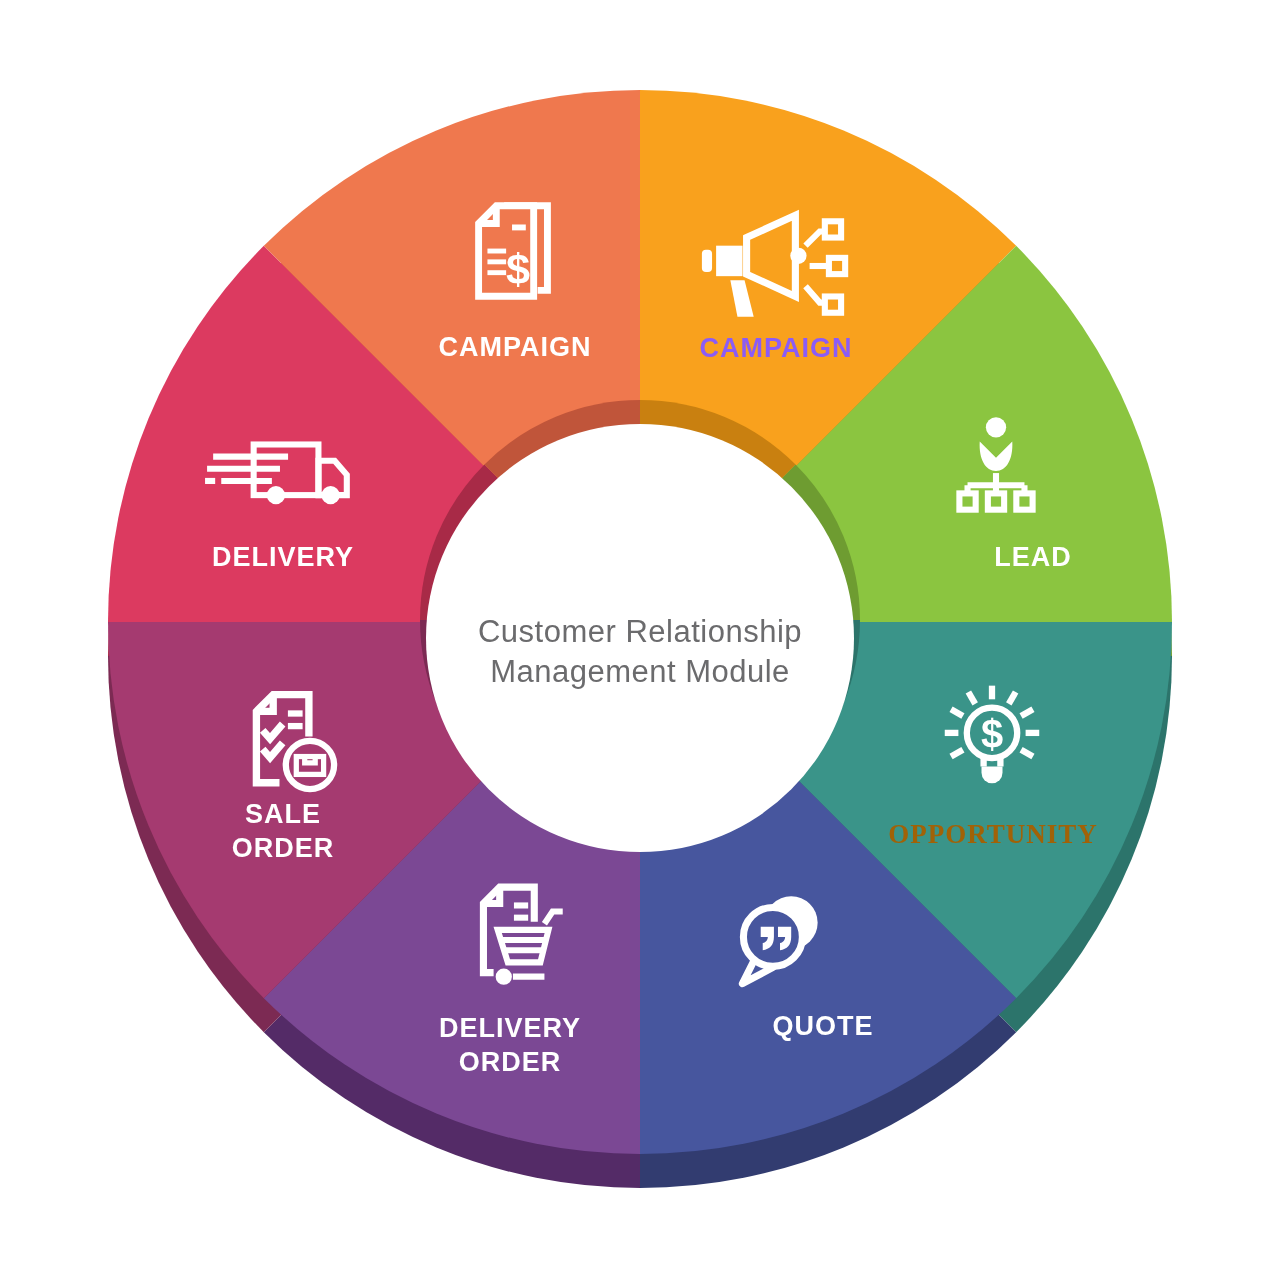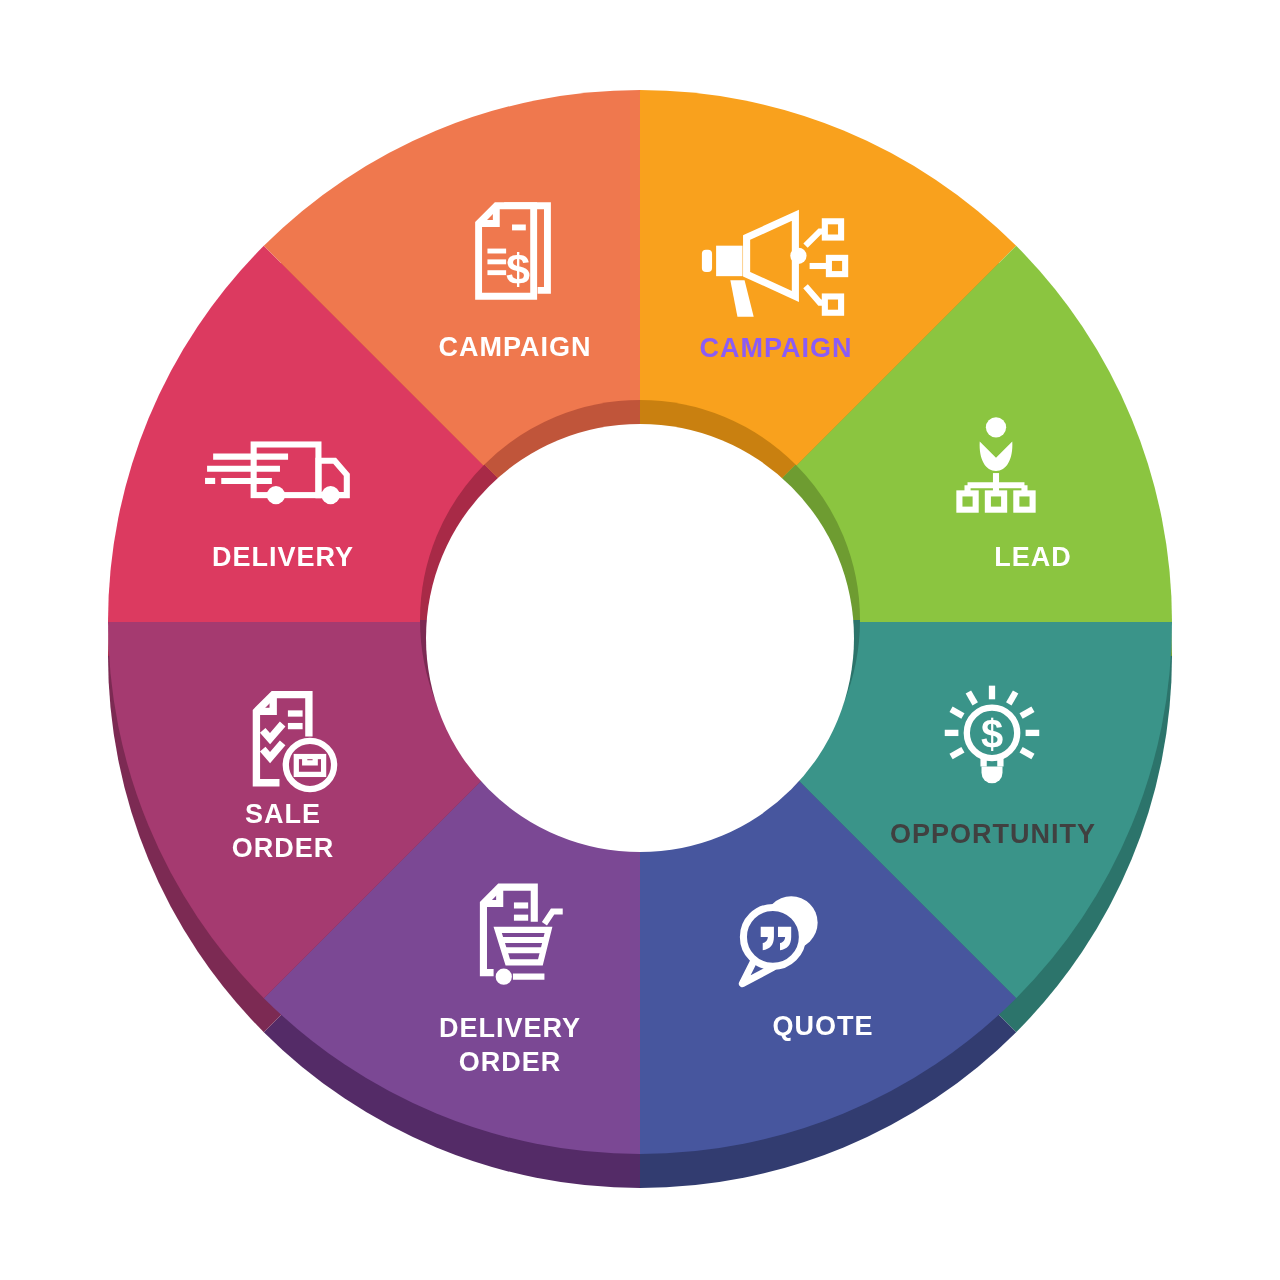--- a/index.html
+++ b/index.html
@@ -112,21 +112,21 @@
       <path d="M76 30.3 L82.5 19"></path>
       <path d="M44 30.3 L37.5 19"></path>
       <path d="M87.7 42 L99 35.5"></path>
       <path d="M32.3 42 L21 35.5"></path>
       <path d="M92 58 H105"></path>
       <path d="M28 58 H15"></path>
       <path d="M87.7 74 L99 80.5"></path>
       <path d="M32.3 74 L21 80.5"></path>
     </svg>
   </div>
-  <div class="seg-label" style="left: 993px; top: 835px; color: #404040;">
+  <div class="seg-label" style="left: 993px; top: 835px; color: #a16207; font-family: Liberation Serif, serif;">
     <span>OPPORTUNITY</span>
   </div>
 
   <div class="overlay icon" style="left: 779px; top: 941px; color: rgb(255, 255, 255);">
     <svg width="122" height="122" viewBox="0 0 120 120" fill="none" stroke="currentColor" stroke-width="7">
       <circle cx="72" cy="42" r="26" fill="currentColor" stroke="none"></circle>
       <path d="M36 78 L24 102 L54 86 Z" stroke="currentColor" stroke-linejoin="round" fill="#47569E"></path>
       <circle cx="54" cy="56" r="29" fill="#47569E"></circle>
       <g fill="currentColor" stroke="none">
         <path d="M42 46 H55 V56 C55 64 51 68 44 69 L44 62 C48 61 49 58 49 56 H42 Z"></path>
@@ -209,15 +209,19 @@
         <path d="M33 80 H52"></path>
       </g>
       <text x="64" y="92" text-anchor="middle" font-family="Liberation Sans, sans-serif" font-size="44" font-weight="bold" fill="currentColor" stroke="none">$</text>
     </svg>
   </div>
   <div class="seg-label" style="left: 515px; top: 348px; color: rgb(255, 255, 255);">
     <span>CAMPAIGN</span>
   </div>
 
   <div class="center-text">
+    <div class="crm-subtitle" style="color: rgb(107, 107, 109);">
+      <span style="display:block">Customer Relationship</span>
+      <span style="display:block">Management Module</span>
+    </div>
   </div>
 
 </div>
 
 </body></html>

